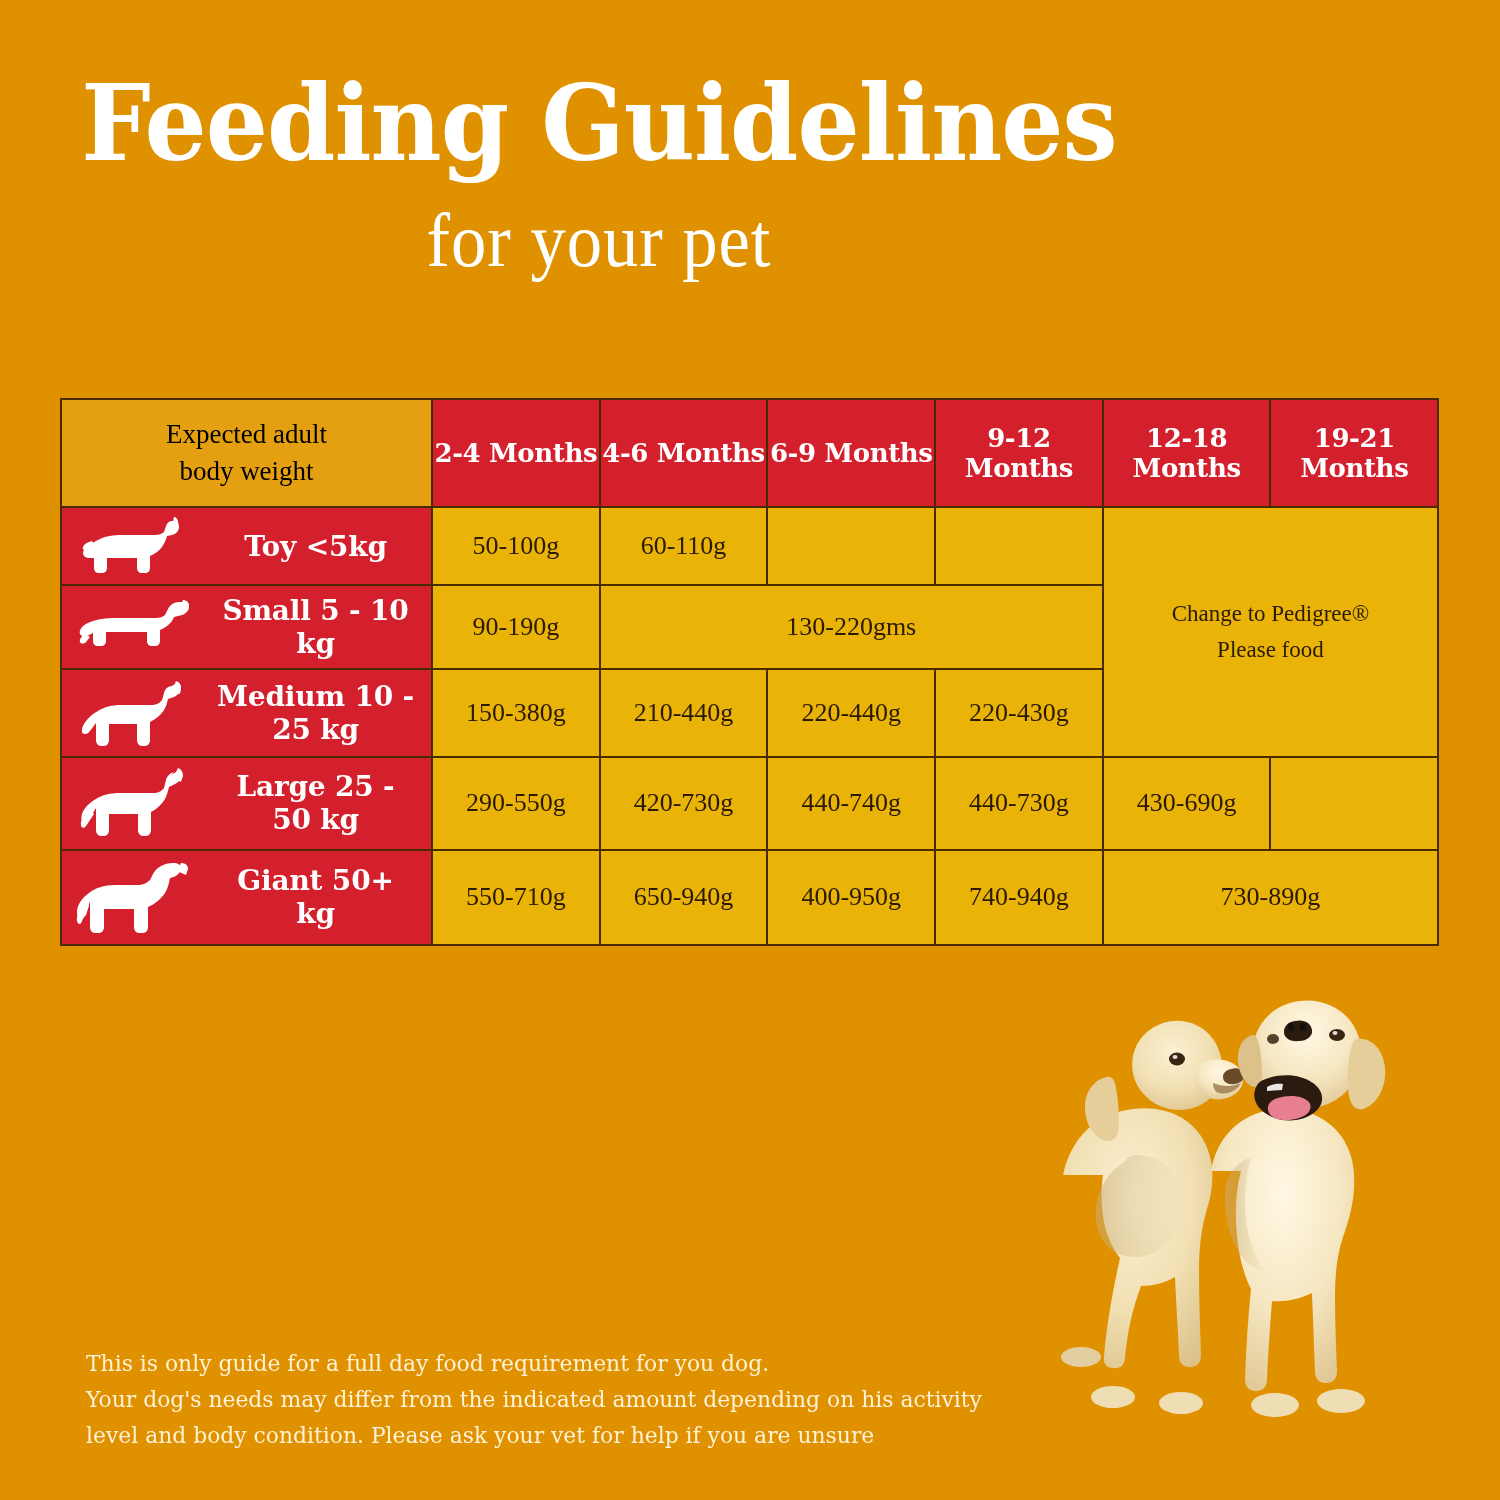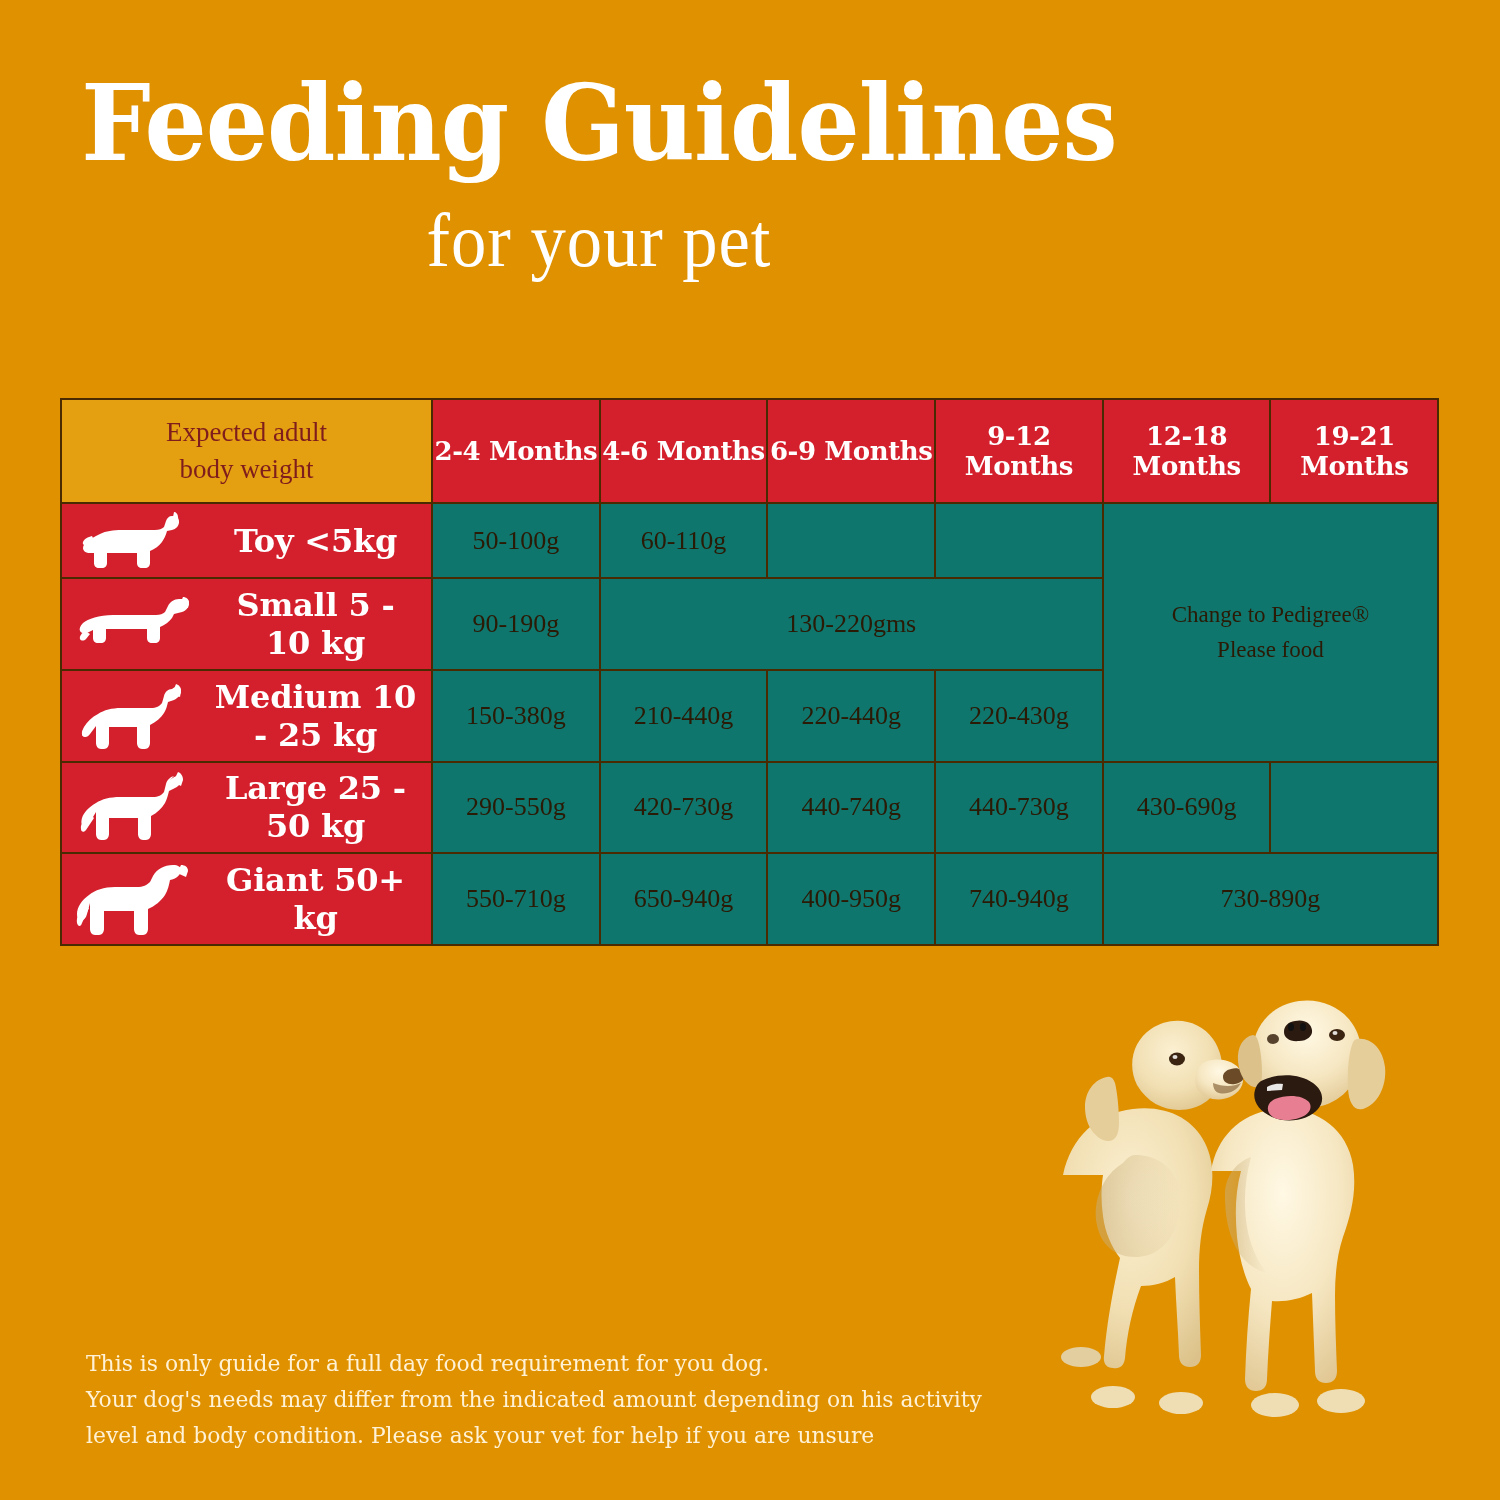--- a/index.html
+++ b/index.html
@@ -58,52 +58,52 @@
     border-collapse: collapse;
     table-layout: fixed;
   }
   .ftable td {
     border: 2px solid #4A2A00;
     text-align: center;
     vertical-align: middle;
     font-family: "Liberation Serif", serif;
     font-size: 25px;
     color: #2B1A05;
-    background: #0f766e;
+    background: #eab308;
   }
 
   
   col.c-label { width: 371px; }
   col.c-mon   { width: 167.7px; }
 
   
   td.hd-label {
     background: #E5A011;
-    color: #7f1d1d;
+    color: #000000;
     font-size: 27px;
     line-height: 1.38;
     font-weight: normal;
     padding: 6px 10px;
   }
   td.hd-month {
     background: #D4202C;
     color: #FFFFFF;
     font-weight: bold;
     font-size: 26px;
     font-family: "DejaVu Serif", serif;
     letter-spacing: -0.4px;
     margin-top: 32px;
   }
 
   
   td.breed {
     background: #D4202C;
     color: #FFFFFF;
     font-weight: bold;
-    font-size: 32px;
+    font-size: 28px;
     font-family: "DejaVu Serif", serif;
     padding: 0;
   }
   .breed-inner {
     display: flex;
     align-items: center;
     height: 100%;
     width: 100%;
   }
   .breed-icon {

